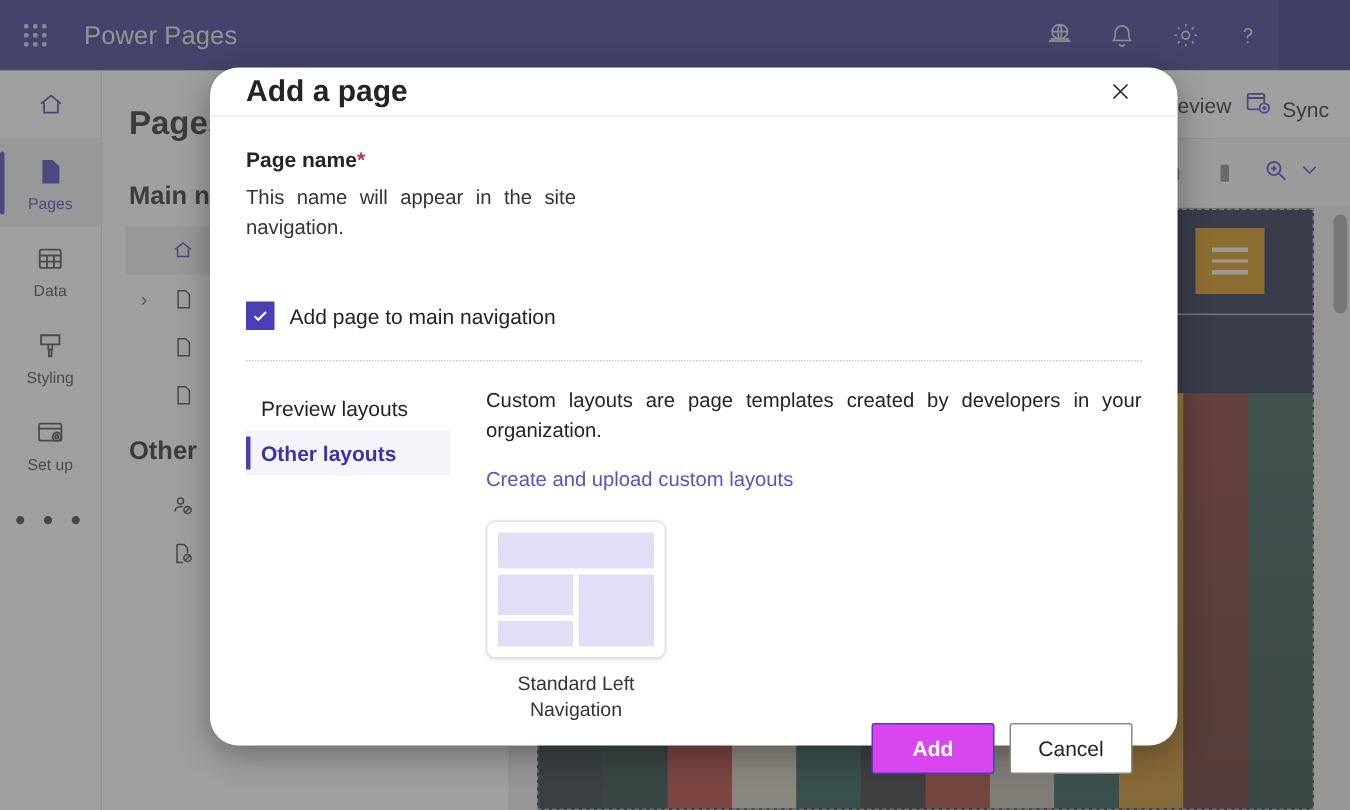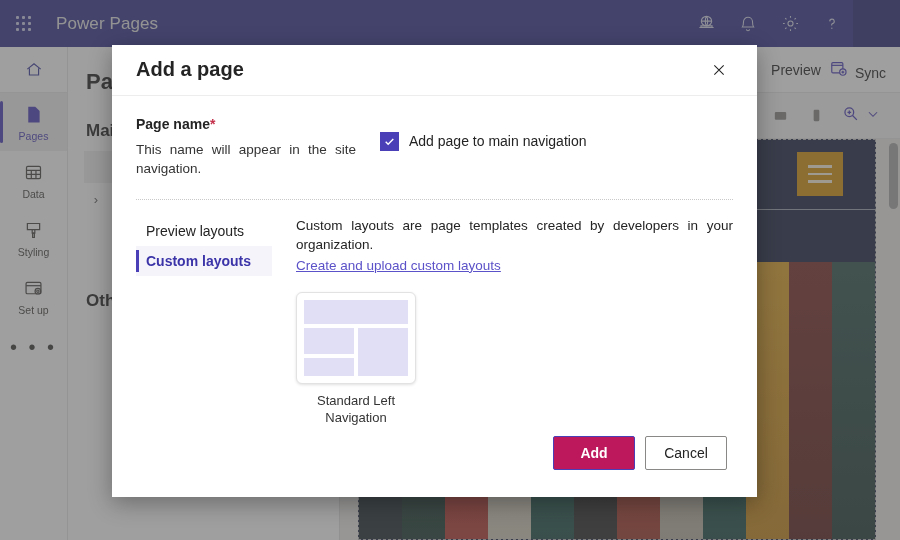--- a/index.html
+++ b/index.html
@@ -86,32 +86,32 @@
   .site-band { height: 50px; background: #1e2746; }
   .photo { position: absolute; left: 0; right: 0; top: 122px; bottom: 0; display: flex;
            background: #202a33; }
   .photo .bk { flex: 1; }
   .vscroll { position: absolute; right: 2px; top: 96px; width: 9px; height: 66px;
              background: #a6a6a6; border-radius: 5px; }
 
   
   .scrim { position: absolute; inset: 0; background: rgba(80,80,80,.55); }
   .dialog {
-    position: absolute; left: 112px; top: 45px; width: 645px; height: 452px;
+    position: absolute; left: 140px; top: 45px; width: 645px; height: 452px;
     background: #ffffff; box-shadow: 0 6px 22px rgba(0,0,0,.32);
-    display: flex; flex-direction: column;
+    display: flex; flex-direction: column; border-radius: 19px;
   }
   .dlg-head { height: 56px; display: flex; align-items: center; padding: 0 22px 0 24px;
               border-bottom: 1px solid #ededed; }
   .dlg-title { font-size: 20px; font-weight: 600; color: #242424; }
   .dlg-close { margin-left: auto; width: 32px; height: 32px; display: flex; align-items: center;
                justify-content: center; color: #242424; cursor: pointer; font-size: 18px; }
   .dlg-body { flex: 1; padding: 20px 24px 0 24px; position: relative; }
 
-  .row1 { display: flex; gap: 24px; }
+  .row1 { display: flex; gap: 24px; flex-direction: column; }
   .col-l { width: 220px; }
   .lbl { font-size: 14px; font-weight: 700; color: #242424; }
   .req { color: #c4314b; font-weight: 700; }
   .hint { font-size: 13.5px; color: #343434; margin-top: 8px; line-height: 1.45; text-align: justify; }
   .col-r { flex: 1; }
   .tin { width: 100%; height: 32px; border: 2px solid #4b3fb8; background: #fff;
          font-family: "Liberation Sans", sans-serif; font-size: 14px; color: #242424;
          padding: 0 8px; outline: none; }
   .ckrow { display: flex; align-items: center; gap: 10px; margin-top: 16px; }
   .ckbox { width: 19px; height: 19px; background: #4b3fb8; display: flex; align-items: center;
@@ -121,41 +121,41 @@
   .divider { border-top: 1px dotted #c9c9c9; margin: 20px 0 16px 0; }
 
   .row2 { display: flex; gap: 24px; }
   .tabs { width: 136px; flex: 0 0 136px; }
   .tab { position: relative; padding: 7px 0 7px 10px; font-size: 14px; color: #242424; cursor: pointer; }
   .tab.sel { background: #f5f4fb; color: #3b34a8; font-weight: 700; }
   .tab.sel::before { content: ""; position: absolute; left: 0; top: 4px; bottom: 4px;
                      width: 3px; background: #4b3fb8; }
   .tabpanel { flex: 1; }
   .desc { font-size: 13.5px; color: #242424; line-height: 1.45; text-align: justify; }
-  .lnk { display: inline-block; margin-top: 3px; font-size: 13.5px; color: #5b51c8;
-         text-decoration: underline; cursor: pointer; }
+  .lnk { display: inline-block; margin-top: 16px; font-size: 13.5px; color: #5b51c8;
+         cursor: pointer; }
 
   .cards { margin-top: 18px; display: flex; gap: 16px; }
   .card { width: 120px; cursor: pointer; }
   .thumb { width: 120px; height: 92px; background: #fff; border: 1px solid #e2e2e2;
            border-radius: 6px; box-shadow: 0 1px 3px rgba(0,0,0,.12); padding: 7px;
            display: flex; flex-direction: column; gap: 4px; }
   .th-top { height: 24px; background: #e0dff5; }
   .th-bot { flex: 1; display: flex; gap: 4px; }
   .th-left { width: 48%; display: flex; flex-direction: column; gap: 4px; }
   .th-l1 { flex: 1.5; background: #e0dff5; }
   .th-l2 { flex: 1; background: #e0dff5; }
   .th-right { flex: 1; background: #e0dff5; }
   .cardlbl { margin-top: 9px; font-size: 13px; color: #343434; text-align: center; line-height: 1.3; }
 
   .dlg-foot { height: 76px; display: flex; align-items: center; justify-content: flex-end;
               gap: 10px; padding: 0 30px 18px 0; }
   .btn { height: 34px; min-width: 82px; font-size: 14px; font-family: "Liberation Sans", sans-serif;
          cursor: pointer; border-radius: 2px; }
-  .btn-primary { background: #be185d; color: #fff; border: 1px solid #4b3fb8; font-weight: 600; }
+  .btn-primary { background: #d946ef; color: #fff; border: 1px solid #4b3fb8; font-weight: 600; }
   .btn-default { background: #fff; color: #242424; border: 1px solid #8a8886; }
 </style>
 </head>
 <body>
 
 <div id="app">
 
   <div class="topbar">
     <div class="waffle">
       <i></i>
@@ -409,21 +409,21 @@
           <span class="cklbl">Add page to main navigation</span>
         </div>
       </div>
     </div>
 
     <div class="divider"></div>
 
     <div class="row2">
       <div class="tabs">
         <div class="tab">Preview layouts</div>
-        <div class="tab sel">Custom layouts</div>
+        <div class="tab sel">Other layouts</div>
       </div>
       <div class="tabpanel">
         <div class="desc">Custom layouts are page templates created by developers in your organization.</div>
         <span class="lnk">Create and upload custom layouts</span>
         <div class="cards">
           <div class="card">
             <div class="thumb">
               <div class="th-top"></div>
               <div class="th-bot">
                 <div class="th-left">

